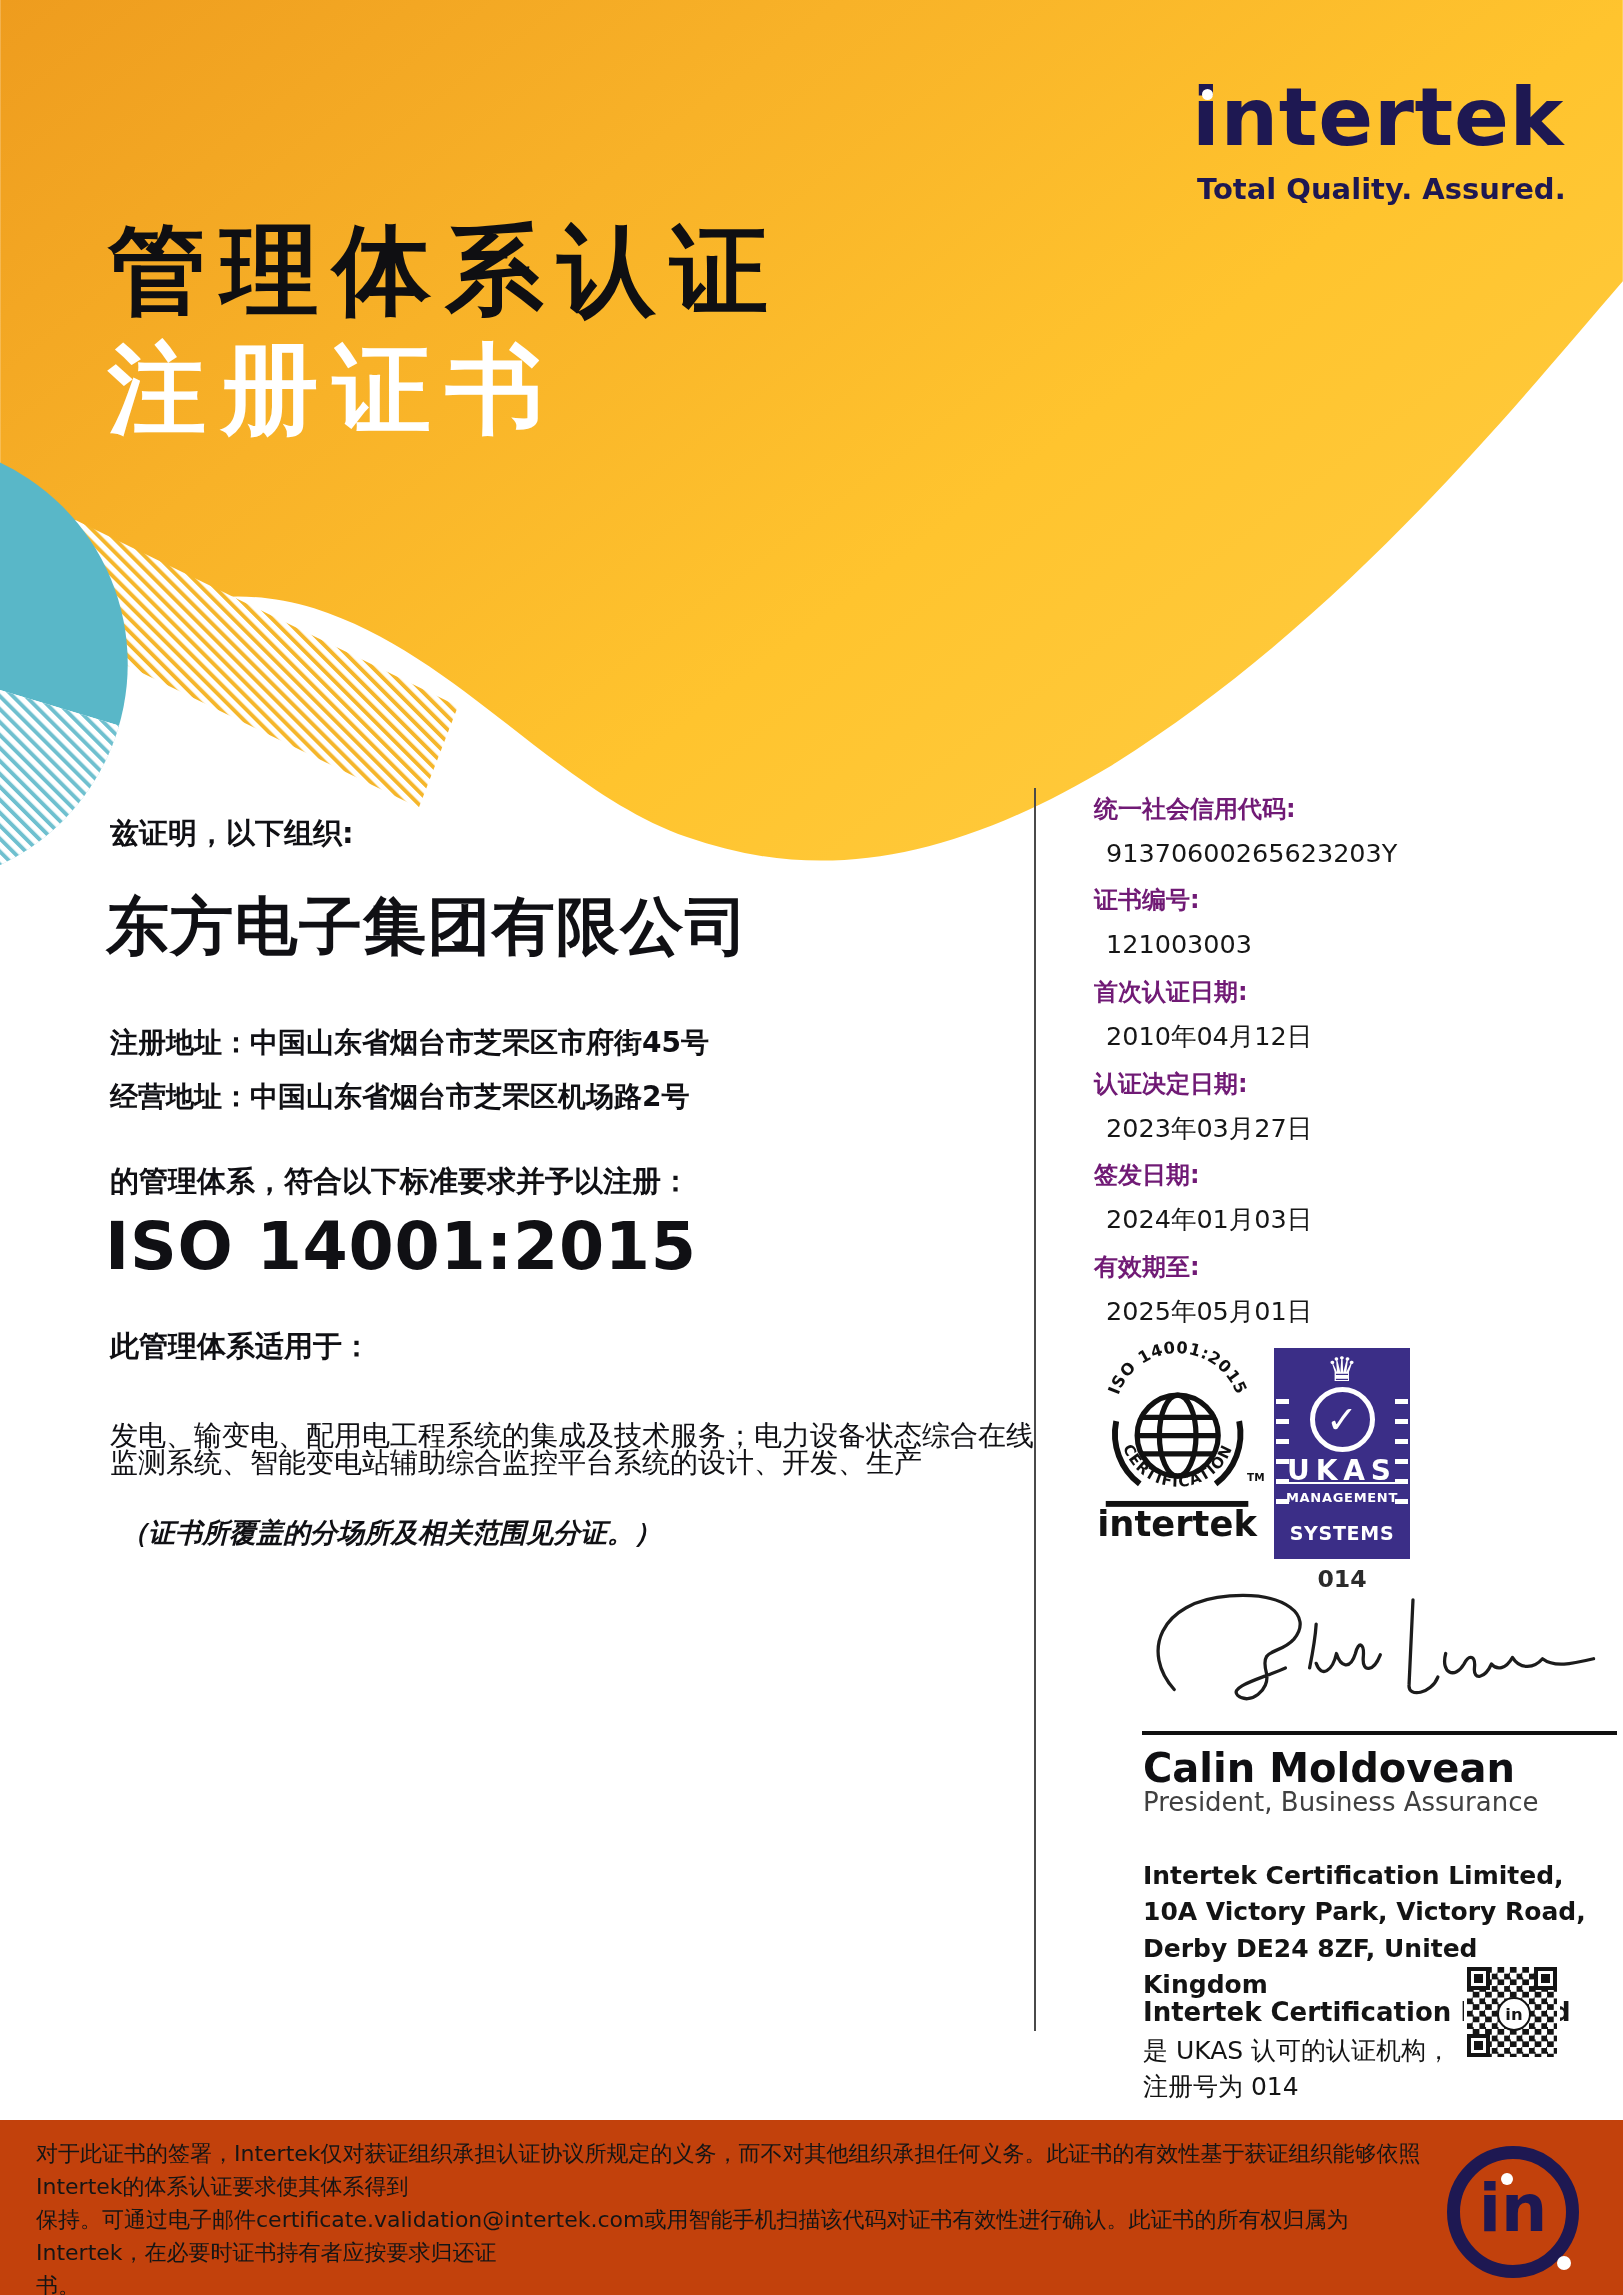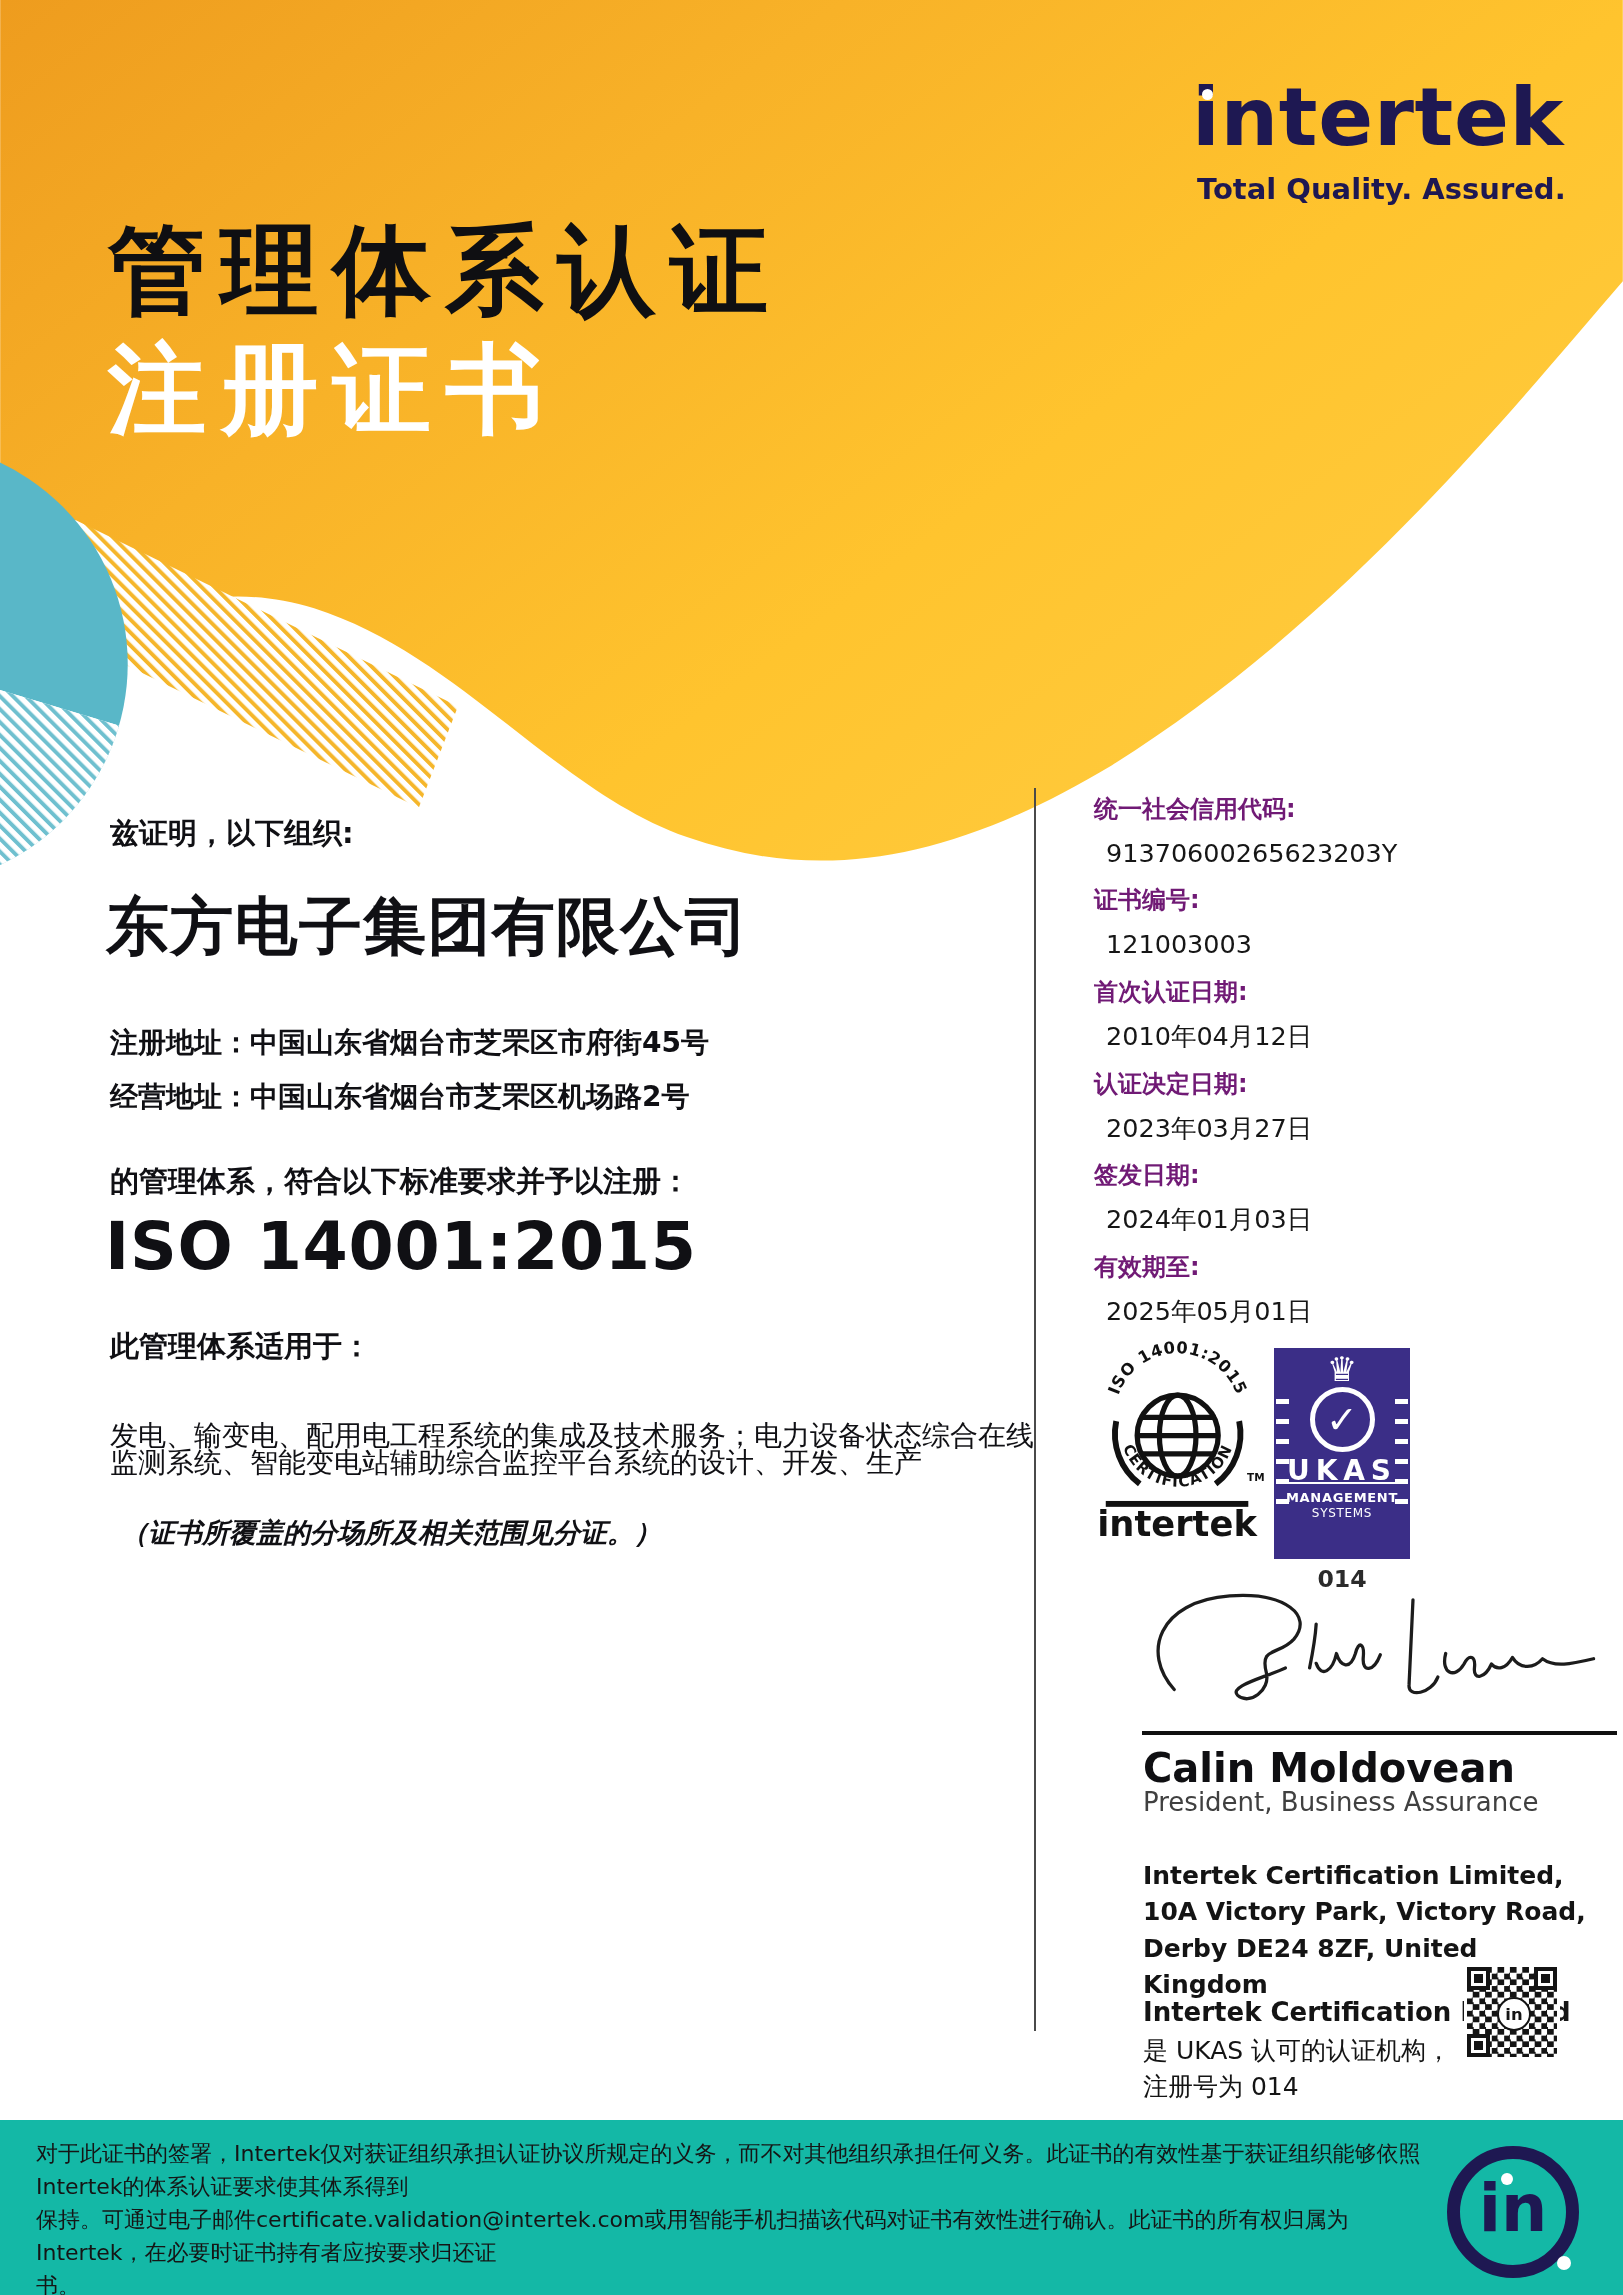--- a/index.html
+++ b/index.html
@@ -38,21 +38,21 @@
   
   #iso-mark{left:1094px;top:1336px;}
   #ukas-box{left:1274px;top:1348px;width:136px;height:211px;background:#3B2E87;
     display:flex;flex-direction:column;align-items:center;}
   #ukas-crown{font-size:34px;color:#ffffff;line-height:1;margin-top:3.9px;}
   #ukas-ring{width:55px;height:55px;border:5.9px solid #ffffff;border-radius:50%;
     display:flex;align-items:center;justify-content:center;margin-top:1.3px;}
   #ukas-check{font-size:38px;font-weight:800;color:#ffffff;line-height:1;}
   #ukas-acronym{font-size:28px;font-weight:800;color:#ffffff;letter-spacing:5.9px;margin-top:5.2px;line-height:1;text-decoration:underline;}
   #ukas-line1{font-size:13px;font-weight:600;color:#ffffff;letter-spacing:0.7px;margin-top:5.2px;line-height:1;}
-  #ukas-line2{font-size:12px;font-weight:400;color:#ffffff;letter-spacing:0.7px;margin-top:3px;line-height:1;}
+  #ukas-line2{font-size:19px;font-weight:700;color:#ffffff;letter-spacing:0.7px;margin-top:20px;line-height:1;}
   .ukas-ticks{position:absolute;top:51px;width:13px;height:118px;
     background:repeating-linear-gradient(to bottom,#ffffff 0 4.6px,rgba(0,0,0,0) 4.6px 20px);}
   #ukas-ticks-left{left:2px;} #ukas-ticks-right{right:2px;}
   #ukas-number{left:1274px;top:1565px;width:136px;text-align:center;
     font-size:23.6px;font-weight:600;color:#2b2b2b;}
   
   #sig-line{left:1142px;top:1731px;width:475px;height:3.9px;background:#101010;}
   #sig-name{left:1143px;top:1745px;font-size:40px;font-weight:800;color:#0f0f12;}
   #sig-role{left:1143px;top:1787px;font-size:26px;font-weight:500;color:#404040;}
   #cert-address{left:1143px;top:1858px;width:458px;font-size:25px;font-weight:600;
@@ -66,21 +66,21 @@
     background-image:conic-gradient(#141414 90deg,#ffffff 90deg 180deg,#141414 180deg 270deg,#ffffff 270deg);
     background-size:12.4px 12.4px;}
   .finder{position:absolute;width:15.7px;height:15.7px;border:4.6px solid #141414;background:#ffffff;
     display:flex;align-items:center;justify-content:center;}
   .finder > div{width:8.5px;height:8.5px;background:#141414;}
   #finder-tl{left:2.6px;top:2.6px;} #finder-tr{right:2.6px;top:2.6px;} #finder-bl{left:2.6px;bottom:2.6px;}
   #qr-badge{position:absolute;left:33px;top:33px;width:30px;height:30px;background:#ffffff;
     border:2.6px solid #141414;border-radius:50%;display:flex;align-items:center;justify-content:center;
     font-size:16.4px;font-weight:800;color:#141414;}
   
-  #footer{left:0;top:2120px;width:1623px;height:175px;background:#14b8a6;}
+  #footer{left:0;top:2120px;width:1623px;height:175px;background:#c2410c;}
   #footer-text{position:absolute;left:36px;top:17px;width:1387px;}
   .footer-line{font-size:22px;font-weight:500;color:#151515;line-height:33px;}
   #footer-logo{position:absolute;left:1447px;top:26px;width:106px;height:106px;
     border:13px solid #1E1852;border-radius:50%;
     display:flex;align-items:center;justify-content:center;}
   #footer-logo-text{font-size:65px;font-weight:800;color:#1E1852;line-height:1;
     transform:translateY(-3.9px);}
   .footer-dot{position:absolute;border-radius:50%;background:#ffffff;}
   #footer-dot-i{width:11.8px;height:11.8px;left:41px;top:14.4px;}
   #footer-dot-ring{width:14.4px;height:14.4px;left:97px;top:97px;}

